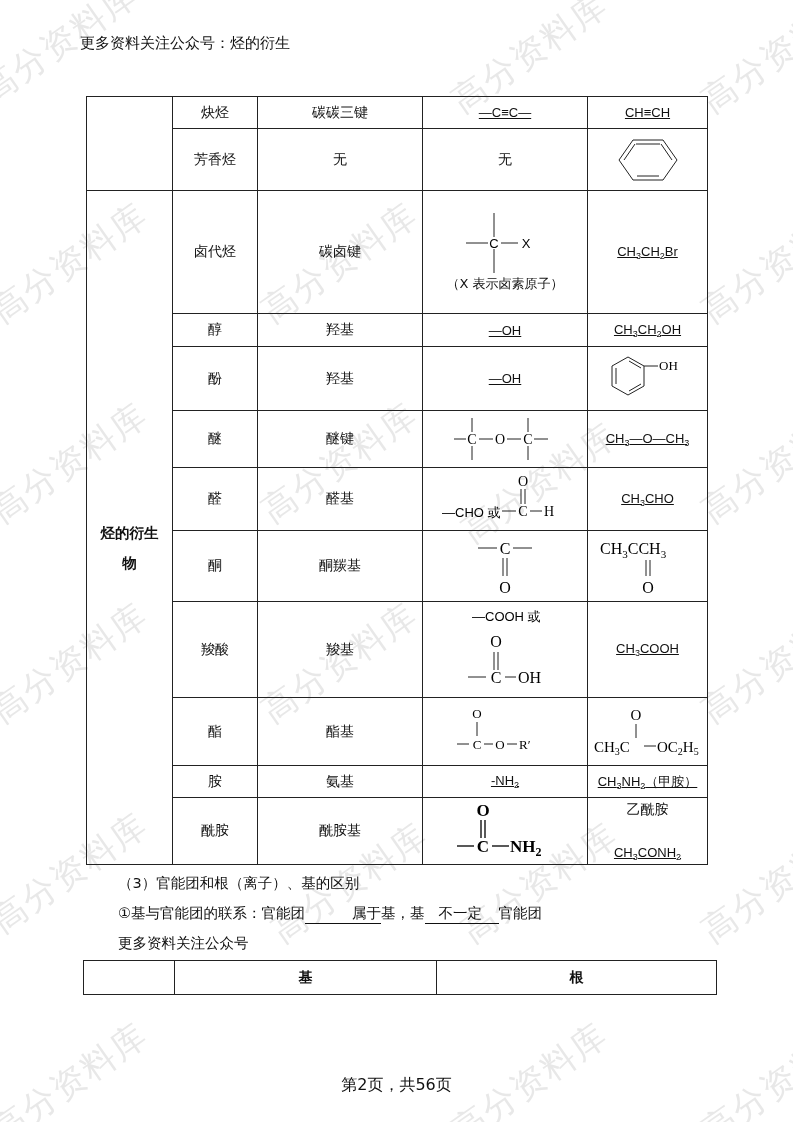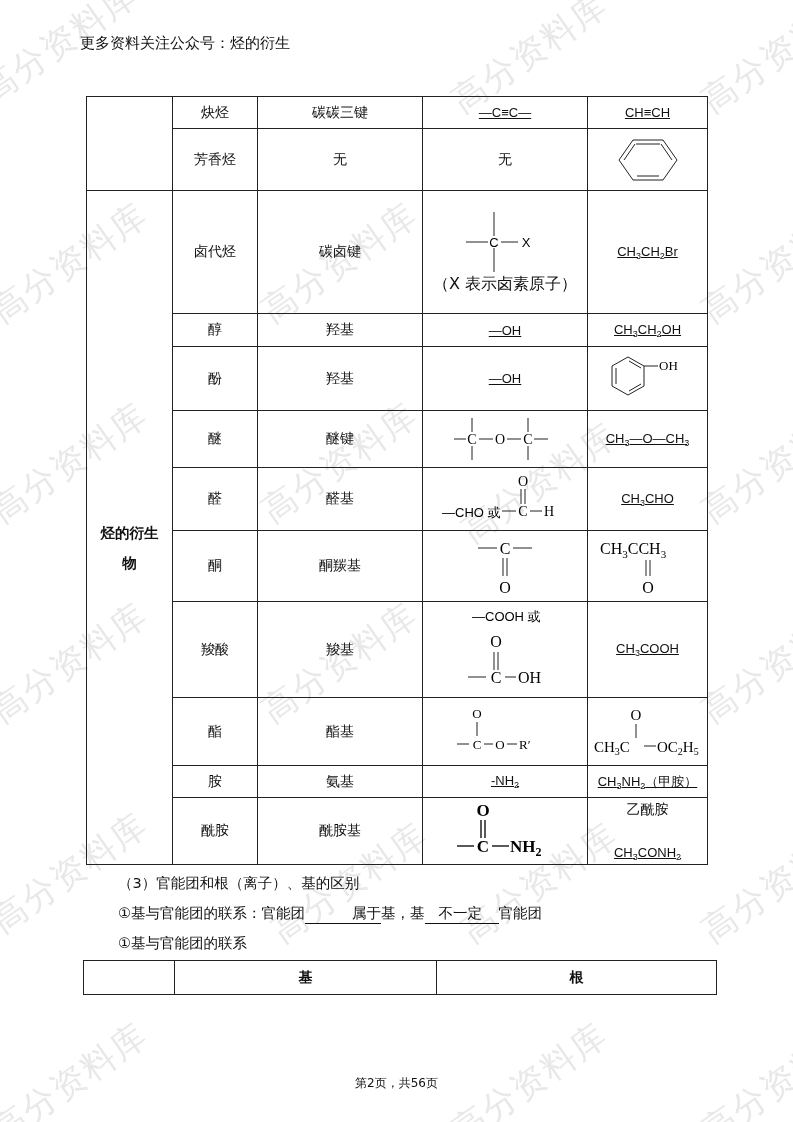--- a/index.html
+++ b/index.html
@@ -8,21 +8,21 @@
   .header{position:absolute;left:80px;top:34px;font-size:15px;z-index:2;}
   table.main{position:absolute;left:86px;top:96px;border-collapse:collapse;z-index:2;font-size:14px;}
   table.main td{border:1px solid #222;text-align:center;vertical-align:middle;padding:0;}
   .c0{width:85px;}.c1{width:84px;}.c2{width:164px;}.c3{width:164px;}.c4{width:119px;}
   .mono{font-family:"Liberation Sans Narrow","Liberation Sans",sans-serif;font-size:13px;text-decoration:underline;}
   sub{font-size:9px;vertical-align:-3px;}
   .sec{position:absolute;z-index:2;font-size:14.5px;}
   .u{display:inline-block;border-bottom:1px solid #111;text-align:left;padding-left:14px;}
   table.t2{position:absolute;left:83px;top:960px;border-collapse:collapse;z-index:2;font-size:14px;}
   table.t2 td{border:1px solid #222;height:31px;text-align:center;font-weight:bold;}
-  .footer{position:absolute;top:1075px;left:0;width:793px;text-align:center;font-size:12px;z-index:2;}
+  .footer{position:absolute;top:1075px;left:0;width:793px;text-align:center;font-size:16px;z-index:2;}
   svg{display:block;margin:0 auto;}
 </style>
 </head>
 <body>
 
 <div class="wm" style="left:-30px;top:20px;">高分资料库</div>
 <div class="wm" style="left:440px;top:30px;">高分资料库</div>
 <div class="wm" style="left:690px;top:30px;">高分资料库</div>
 <div class="wm" style="left:-20px;top:240px;">高分资料库</div>
 <div class="wm" style="left:250px;top:240px;">高分资料库</div>
@@ -79,21 +79,21 @@
     <td>碳卤键</td>
     <td>
       <svg width="90" height="64" viewBox="0 0 90 64">
         <line x1="34" y1="2" x2="34" y2="26" stroke="#222"></line>
         <line x1="34" y1="38" x2="34" y2="62" stroke="#222"></line>
         <line x1="6" y1="32" x2="28" y2="32" stroke="#222"></line>
         <line x1="41" y1="32" x2="58" y2="32" stroke="#222"></line>
         <text x="34" y="37" font-size="13" text-anchor="middle" font-family="Liberation Sans, sans-serif">C</text>
         <text x="66" y="37" font-size="13" text-anchor="middle" font-family="Liberation Sans, sans-serif">X</text>
       </svg>
-      <div style="margin-top:0;font-size:16px;">（X 表示卤素原子）</div>
+      <div style="margin-top:0;font-size:13px;">（X 表示卤素原子）</div>
     </td>
     <td class="mono">CH<sub>3</sub>CH<sub>2</sub>Br</td>
   </tr>
 
   <tr style="height:33px">
     <td>醇</td>
     <td>羟基</td>
     <td class="mono">—OH</td>
     <td class="mono">CH<sub>3</sub>CH<sub>2</sub>OH</td>
   </tr>
@@ -248,21 +248,21 @@
   </tr>
 </tbody>
   </table>
 
 <div class="sec" style="left:118px;top:874px;">（3）官能团和根（离子）、基的区别</div>
 
 <div class="sec" style="left:118px;top:904px;">
   <span>①基与官能团的联系：官能团</span><span class="u" style="width:62px;text-align:right;">属于</span><span>基，基</span><span class="u" style="width:60px;">不一定</span><span>官能团</span>
 </div>
 
-<div class="sec" style="left:118px;top:934px;">①基与官能团的联系</div>
+<div class="sec" style="left:118px;top:934px;">更多资料关注公众号</div>
 
 <table class="t2">
   <tbody>
       <tr>
     <td style="width:88px;"></td>
     <td style="width:259px;">基</td>
     <td style="width:277px;">根</td>
   </tr>
 </tbody>
   </table>

